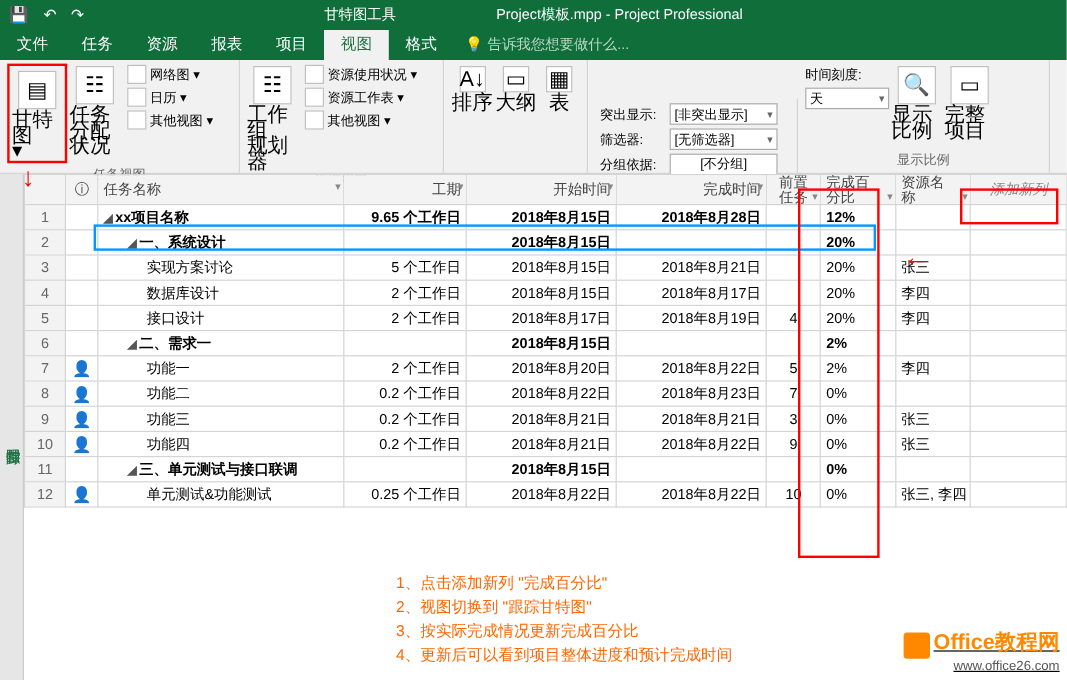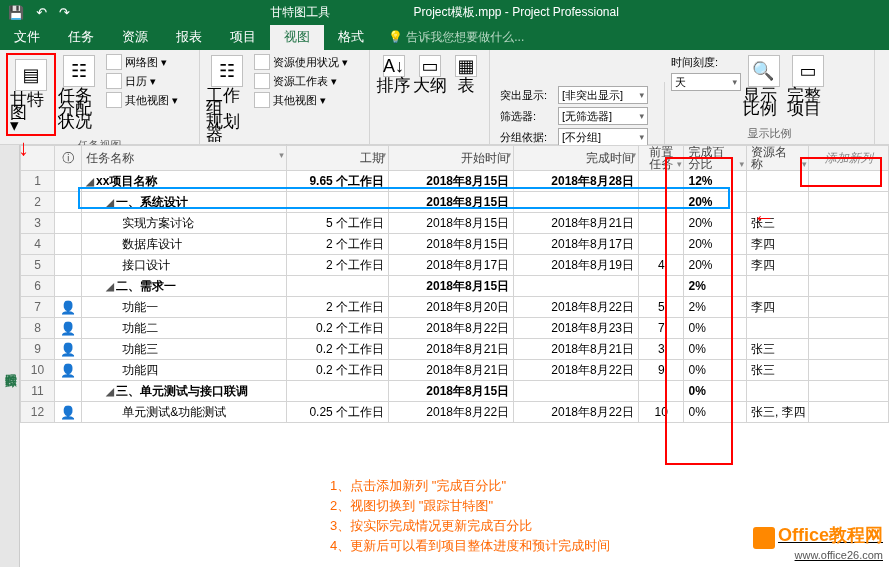--- a/index.html
+++ b/index.html
@@ -168,21 +168,21 @@
           </div>
         <div class="smallbtn">
             <span style="width:55px;">筛选器:</span>
             <div class="combo" style="width:90px;">
               <span>[无筛选器]</span>
               <span class="dd">▾</span>
             </div>
           </div>
         <div class="smallbtn">
             <span style="width:55px;">分组依据:</span>
-            <div class="combo" style="width:90px;">
+            <div class="combo" style="width:90px;flex-direction:column;">
               <span>[不分组]</span>
               <span class="dd">▾</span>
             </div>
           </div>
       </div>
     </div>
     <div class="rgroup-label">&nbsp;</div>
   </div>
 
   <div class="rgroup" style="width:210px;">

